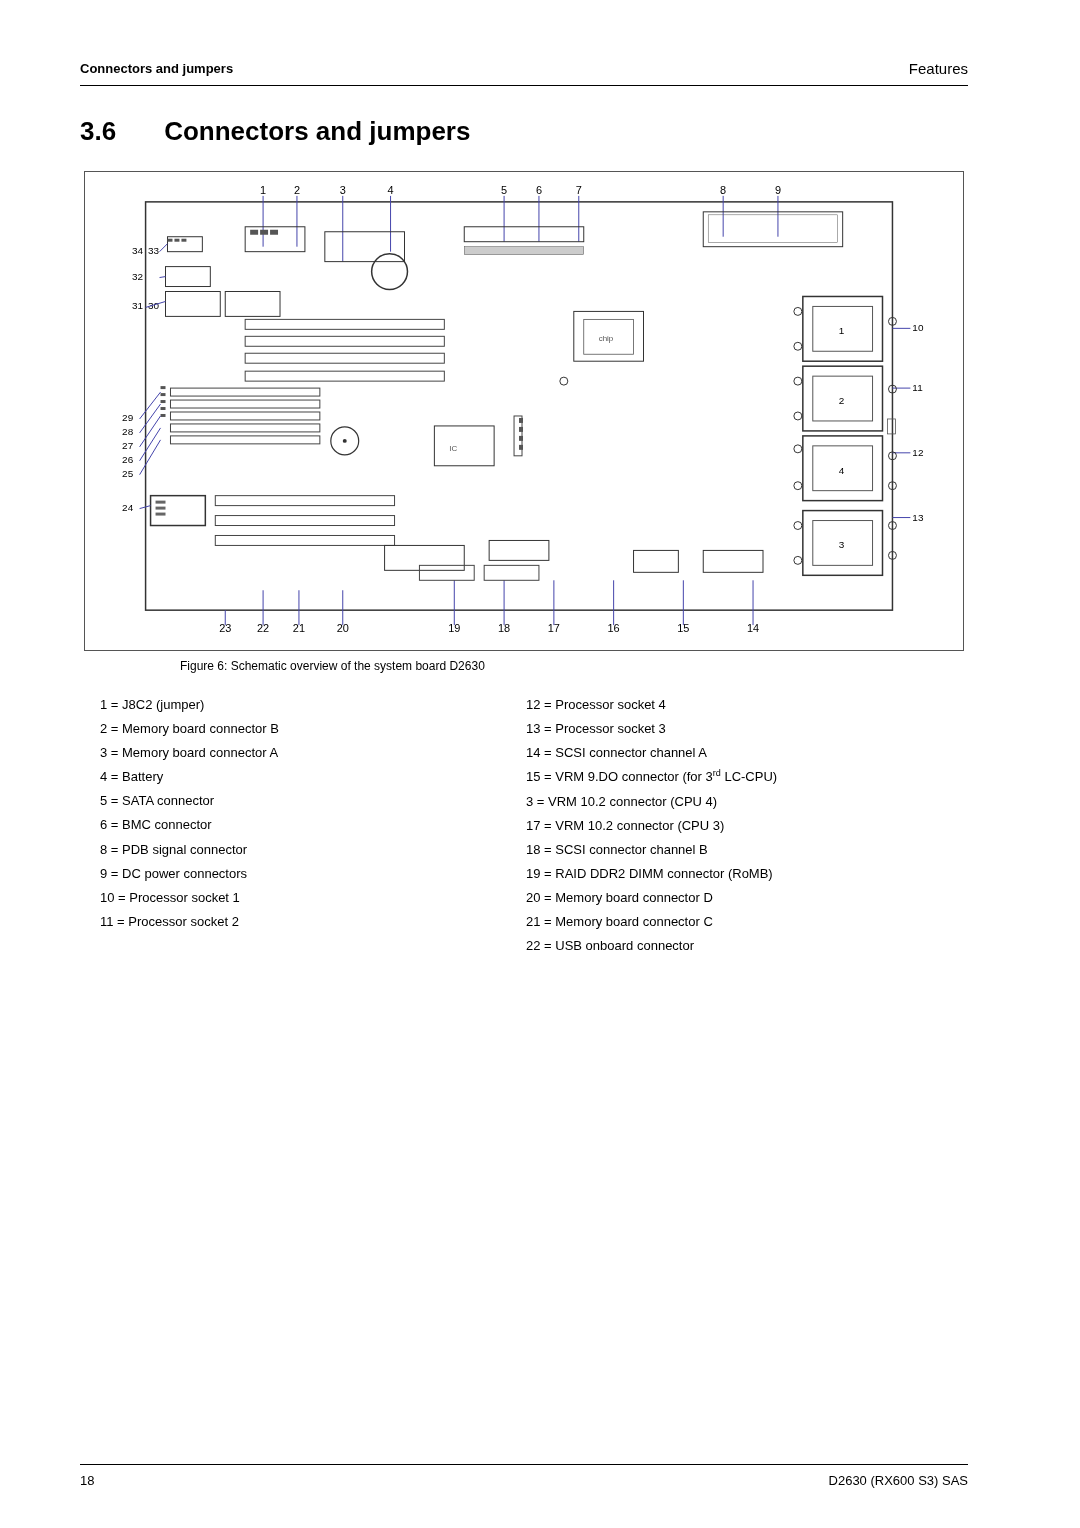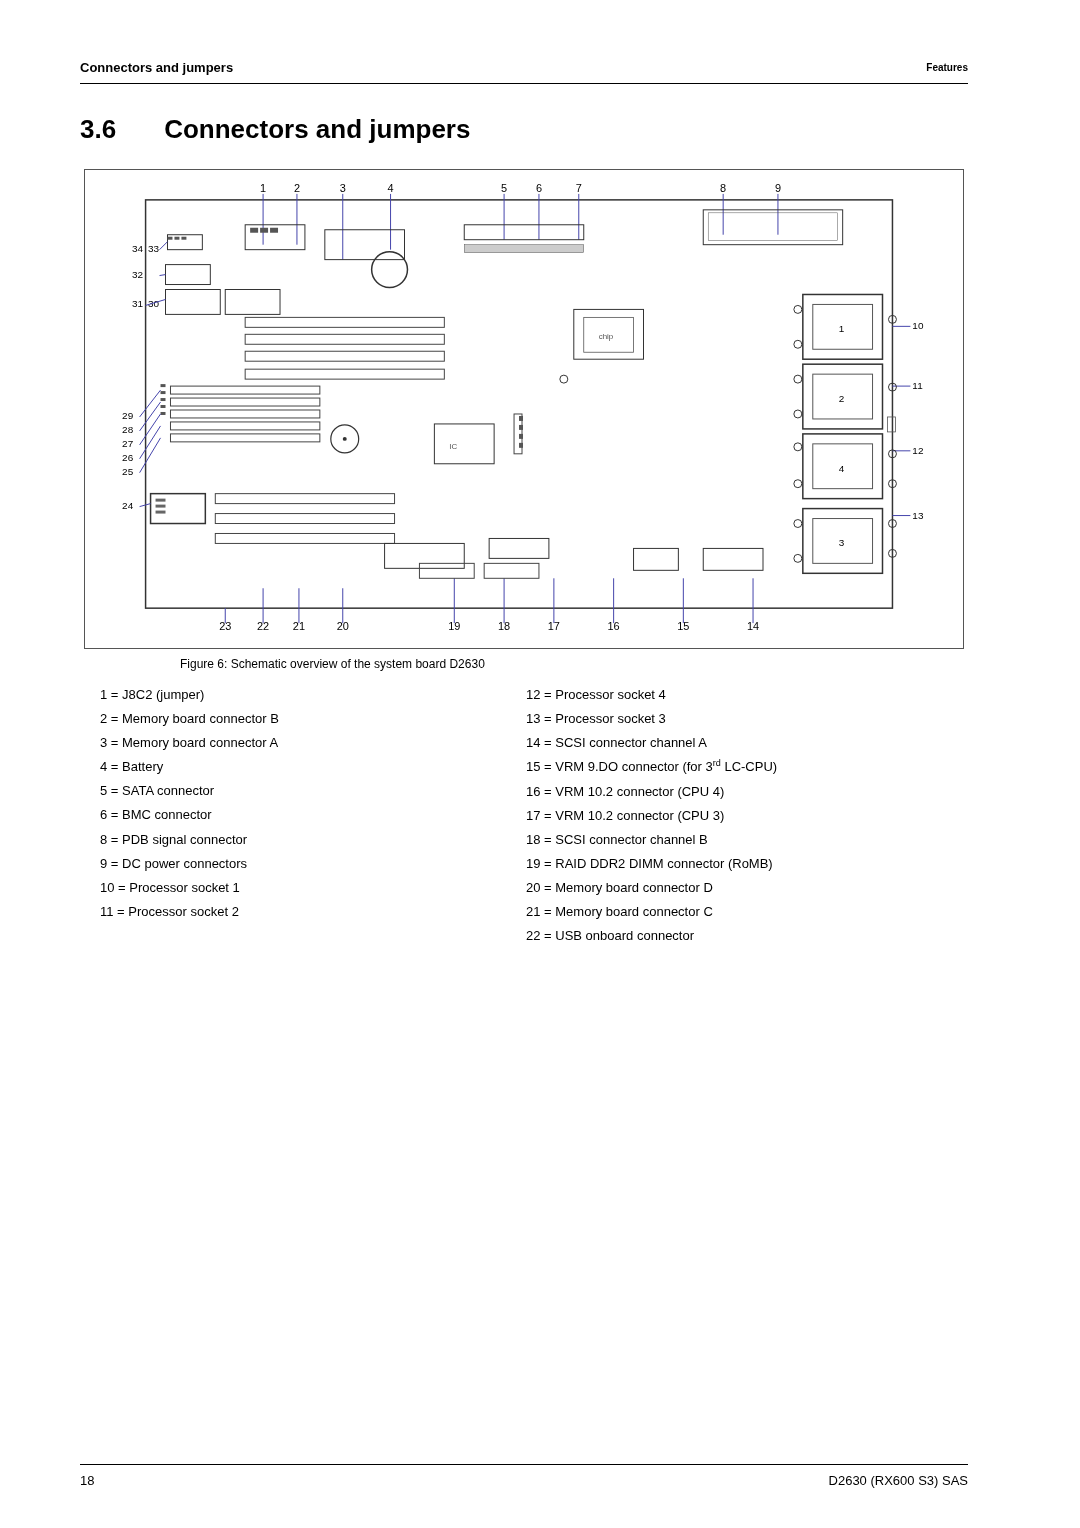--- a/index.html
+++ b/index.html
@@ -24,22 +24,21 @@
       align-items: center;
       margin-bottom: 30px;
       border-bottom: 1px solid #000;
       padding-bottom: 8px;
     }
     .header-left {
       font-weight: bold;
       font-size: 13px;
     }
     .header-right {
-      font-size: 10px;
-      font-weight: bold;
+      font-size: 15px;
     }
     .section-title {
       font-size: 26px;
       font-weight: bold;
       margin-bottom: 24px;
     }
     .section-number {
       margin-right: 48px;
     }
     .diagram-container {
@@ -47,21 +46,21 @@
       width: 880px;
       margin: 0 auto 8px auto;
       position: relative;
       height: 480px;
       background: #fff;
       overflow: hidden;
     }
     .diagram-caption {
       font-size: 12px;
       text-align: left;
-      margin-bottom: 12px;
+      margin-bottom: 20px;
       padding-left: 100px;
     }
     
     .diagram-svg {
       width: 100%;
       height: 100%;
     }
     
     .legend {
       display: grid;
@@ -317,21 +316,21 @@
       <span class="legend-item">8 = PDB signal connector</span>
       <span class="legend-item">9 = DC power connectors</span>
       <span class="legend-item">10 = Processor socket 1</span>
       <span class="legend-item">11 = Processor socket 2</span>
     </div>
     <div class="legend-right">
       <span class="legend-item">12 = Processor socket 4</span>
       <span class="legend-item">13 = Processor socket 3</span>
       <span class="legend-item">14 = SCSI connector channel A</span>
       <span class="legend-item">15 = VRM 9.DO connector (for 3<sup>rd</sup> LC-CPU)</span>
-      <span class="legend-item">16 = VRM 10.2 connector (CPU 4)</span>
+      <span class="legend-item">3 = VRM 10.2 connector (CPU 4)</span>
       <span class="legend-item">17 = VRM 10.2 connector (CPU 3)</span>
       <span class="legend-item">18 = SCSI connector channel B</span>
       <span class="legend-item">19 = RAID DDR2 DIMM connector (RoMB)</span>
       <span class="legend-item">20 = Memory board connector D</span>
       <span class="legend-item">21 = Memory board connector C</span>
       <span class="legend-item">22 = USB onboard connector</span>
     </div>
   </div>
 
   <div class="footer">

